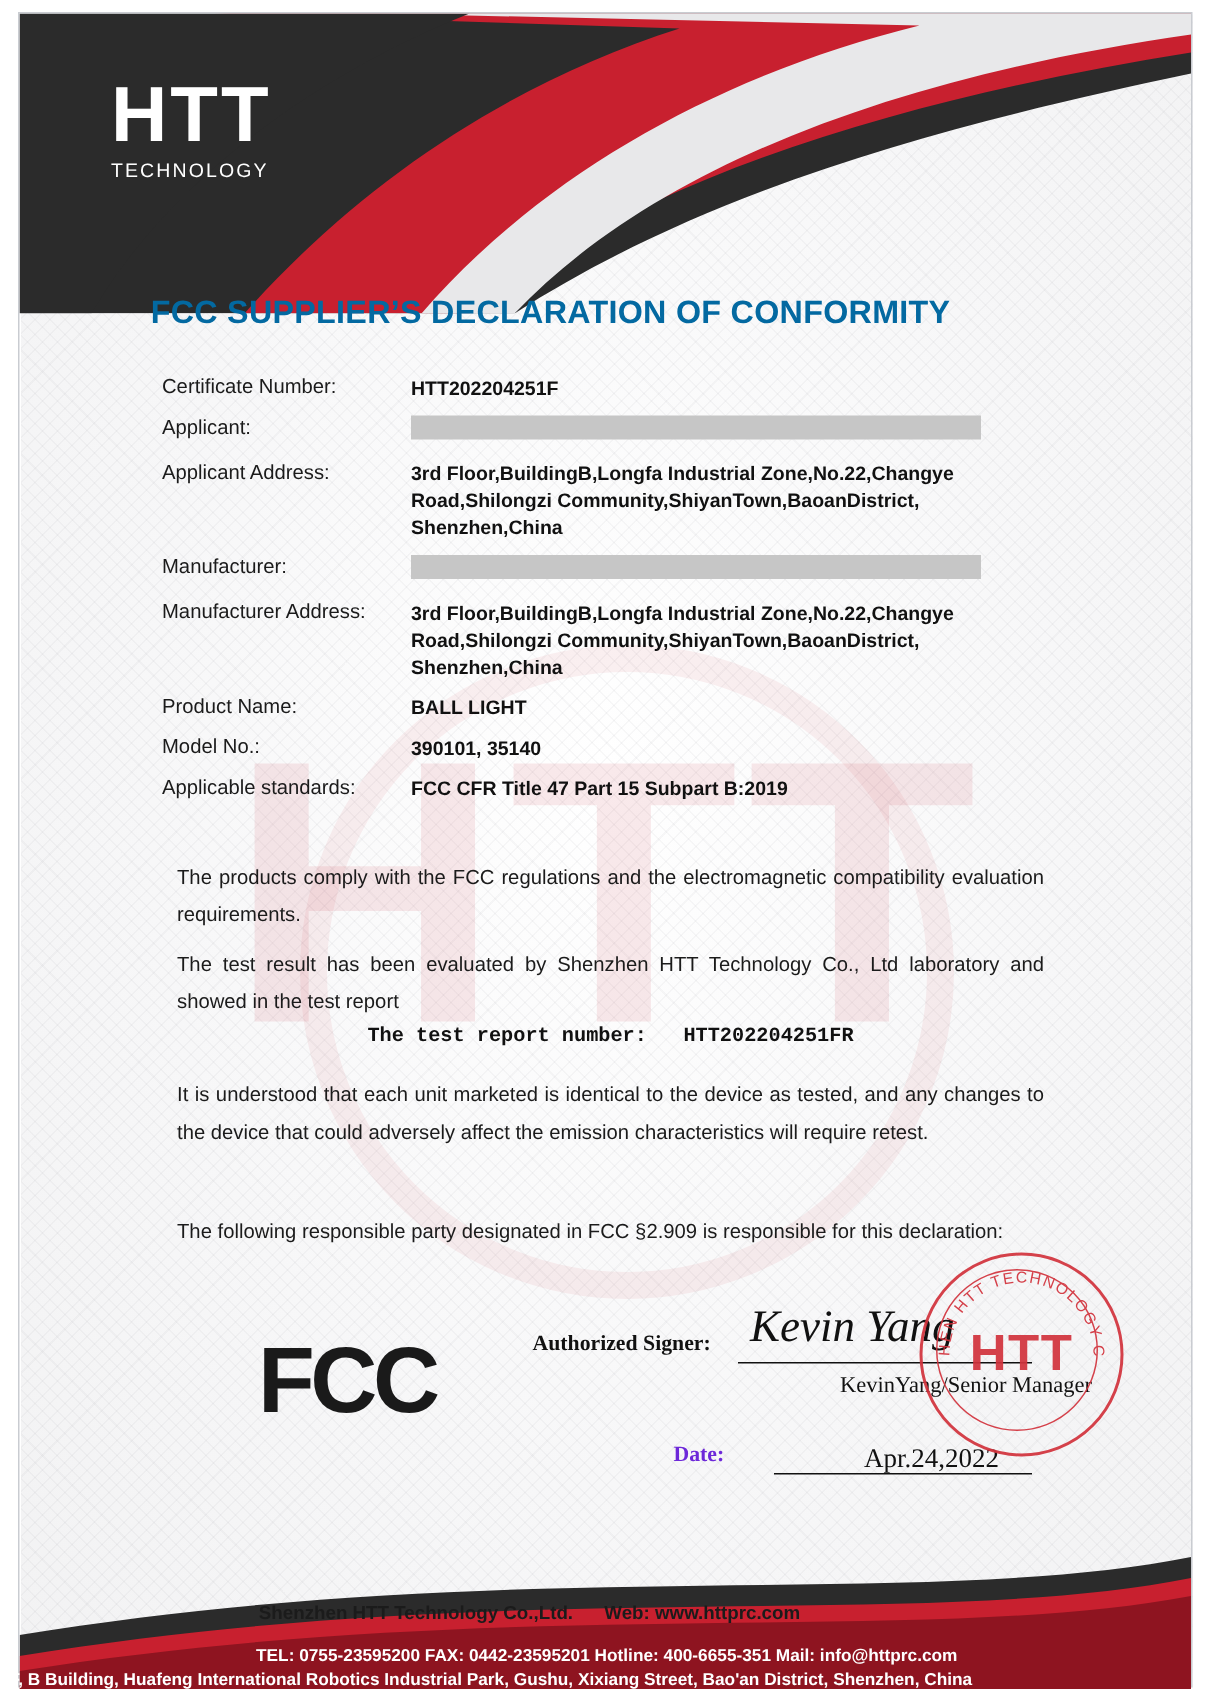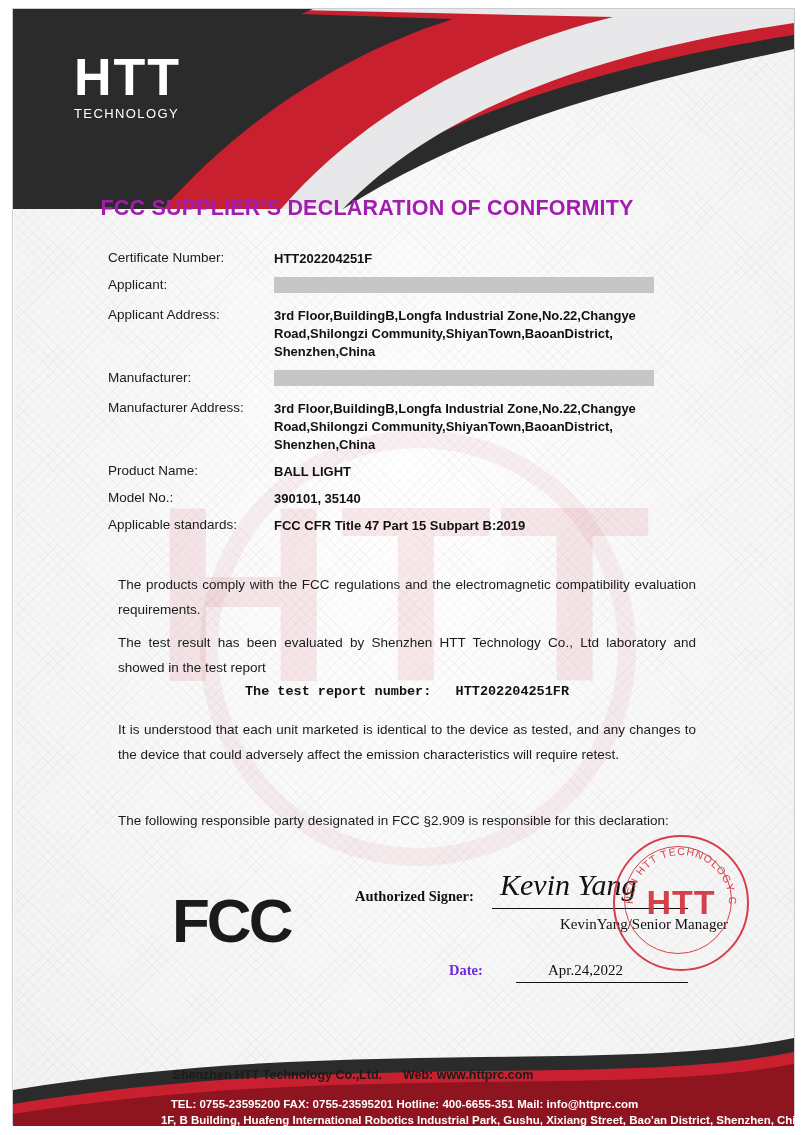--- a/index.html
+++ b/index.html
@@ -95,21 +95,21 @@
     font-family: "Liberation Sans", sans-serif;
   }
   .doc-title {
     position: absolute;
     left: 0; top: 196px;
     width: 734px;
     text-align: center;
     font-size: 21.5px;
     font-weight: bold;
     letter-spacing: 0.2px;
-    color: #a21caf;
+    color: #0369a1;
   }
 
   .fields {
     position: absolute;
     left: 108px; top: 250px;
     width: 580px;
   }
   .field-row {
     display: flex;
     align-items: flex-start;
@@ -193,23 +193,23 @@
     color: #6d28d9;
   }
   .date-line {
     position: absolute;
     left: 516px; top: 982px;
     width: 172px;
     border-bottom: 1.3px solid #111;
   }
   .date-value {
     position: absolute;
-    left: 548px; top: 962px;
+    left: 576px; top: 962px;
     font-family: "Liberation Serif", serif;
-    font-size: 15px;
+    font-size: 18px;
     color: #111;
   }
 
   
   .stamp {
     position: absolute;
     left: 613px; top: 835px;
     width: 132px; height: 132px;
     border: 2.5px solid #d2323c;
     border-radius: 50%;
@@ -274,21 +274,21 @@
     text-align: center;
     font-size: 11.5px;
     color: #ffffff;
     font-weight: bold;
     z-index: 6;
   }
   .footer-address {
     position: absolute;
     left: 0; top: 1114px;
     width: 809px;
-    text-align: right;
+    text-align: left;
     font-size: 11.5px;
     color: #ffffff;
     font-weight: bold;
     z-index: 6;
   }
 </style>
 </head>
 <body>
 
 <div id="page">
@@ -405,16 +405,16 @@
       <path d="M0,140 L781,140 L781,78 C600,112 330,76 0,128 Z" fill="#8e1420"></path>
     </svg>
   </div>
 
   <div class="footer-company">
     <span>Shenzhen HTT Technology Co.,Ltd.</span>
     &nbsp;&nbsp;&nbsp;&nbsp;
     <span>Web: www.httprc.com</span>
   </div>
 
-  <div class="footer-contact">TEL: 0755-23595200    FAX: 0755-23595201    Hotline: 400-6655-351    Mail: info@httprc.com</div>
+  <div class="footer-contact">TEL: 0755-23595200    FAX: 0442-23595201    Hotline: 400-6655-351    Mail: info@httprc.com</div>
   <div class="footer-address">1F, B Building, Huafeng International Robotics Industrial Park, Gushu, Xixiang Street, Bao'an District, Shenzhen, China</div>
 
 </div>
 
 </body></html>

